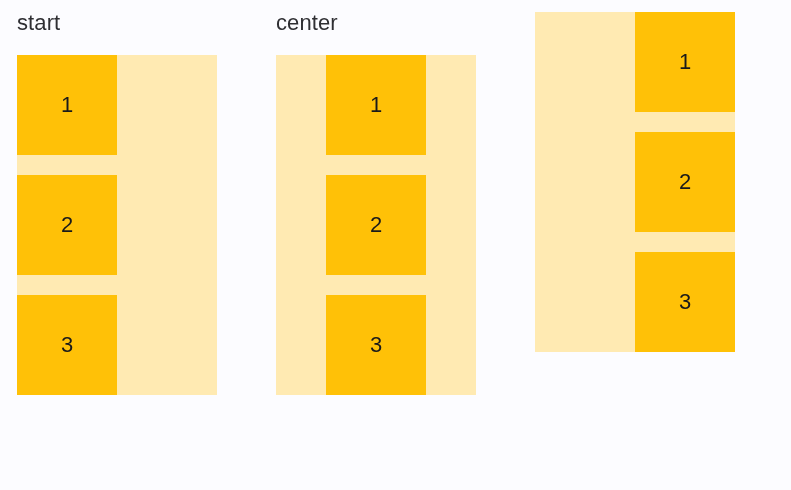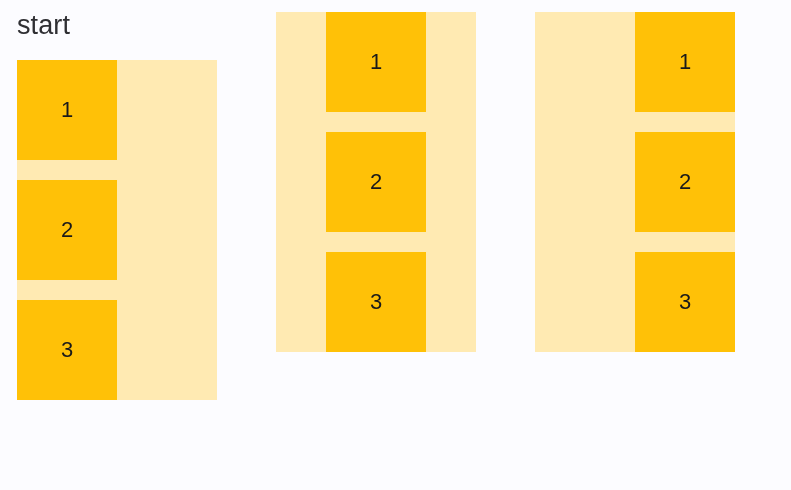--- a/index.html
+++ b/index.html
@@ -23,21 +23,21 @@
     flex-direction: row;
     gap: 59px;
   }
 
   .demo {
     display: flex;
     flex-direction: column;
   }
 
   .demo-label {
-    font-size: 27px;
+    font-size: 22px;
     line-height: 1;
     color: #2f2f33;
     font-weight: 400;
     letter-spacing: 0.1px;
     margin: 0 0 21px 0;
     white-space: nowrap;
   }
 
   .flex-container {
     width: 200px;
@@ -77,20 +77,21 @@
   <section class="demo">
     <div class="demo-label">start</div>
     <div class="flex-container align-start">
       <div class="flex-item">1</div>
       <div class="flex-item">2</div>
       <div class="flex-item">3</div>
     </div>
   </section>
 
   <section class="demo">
+    <div class="demo-label">center</div>
     <div class="flex-container align-center">
       <div class="flex-item">1</div>
       <div class="flex-item">2</div>
       <div class="flex-item">3</div>
     </div>
   </section>
 
   <section class="demo">
     <div class="flex-container align-end">
       <div class="flex-item">1</div>

